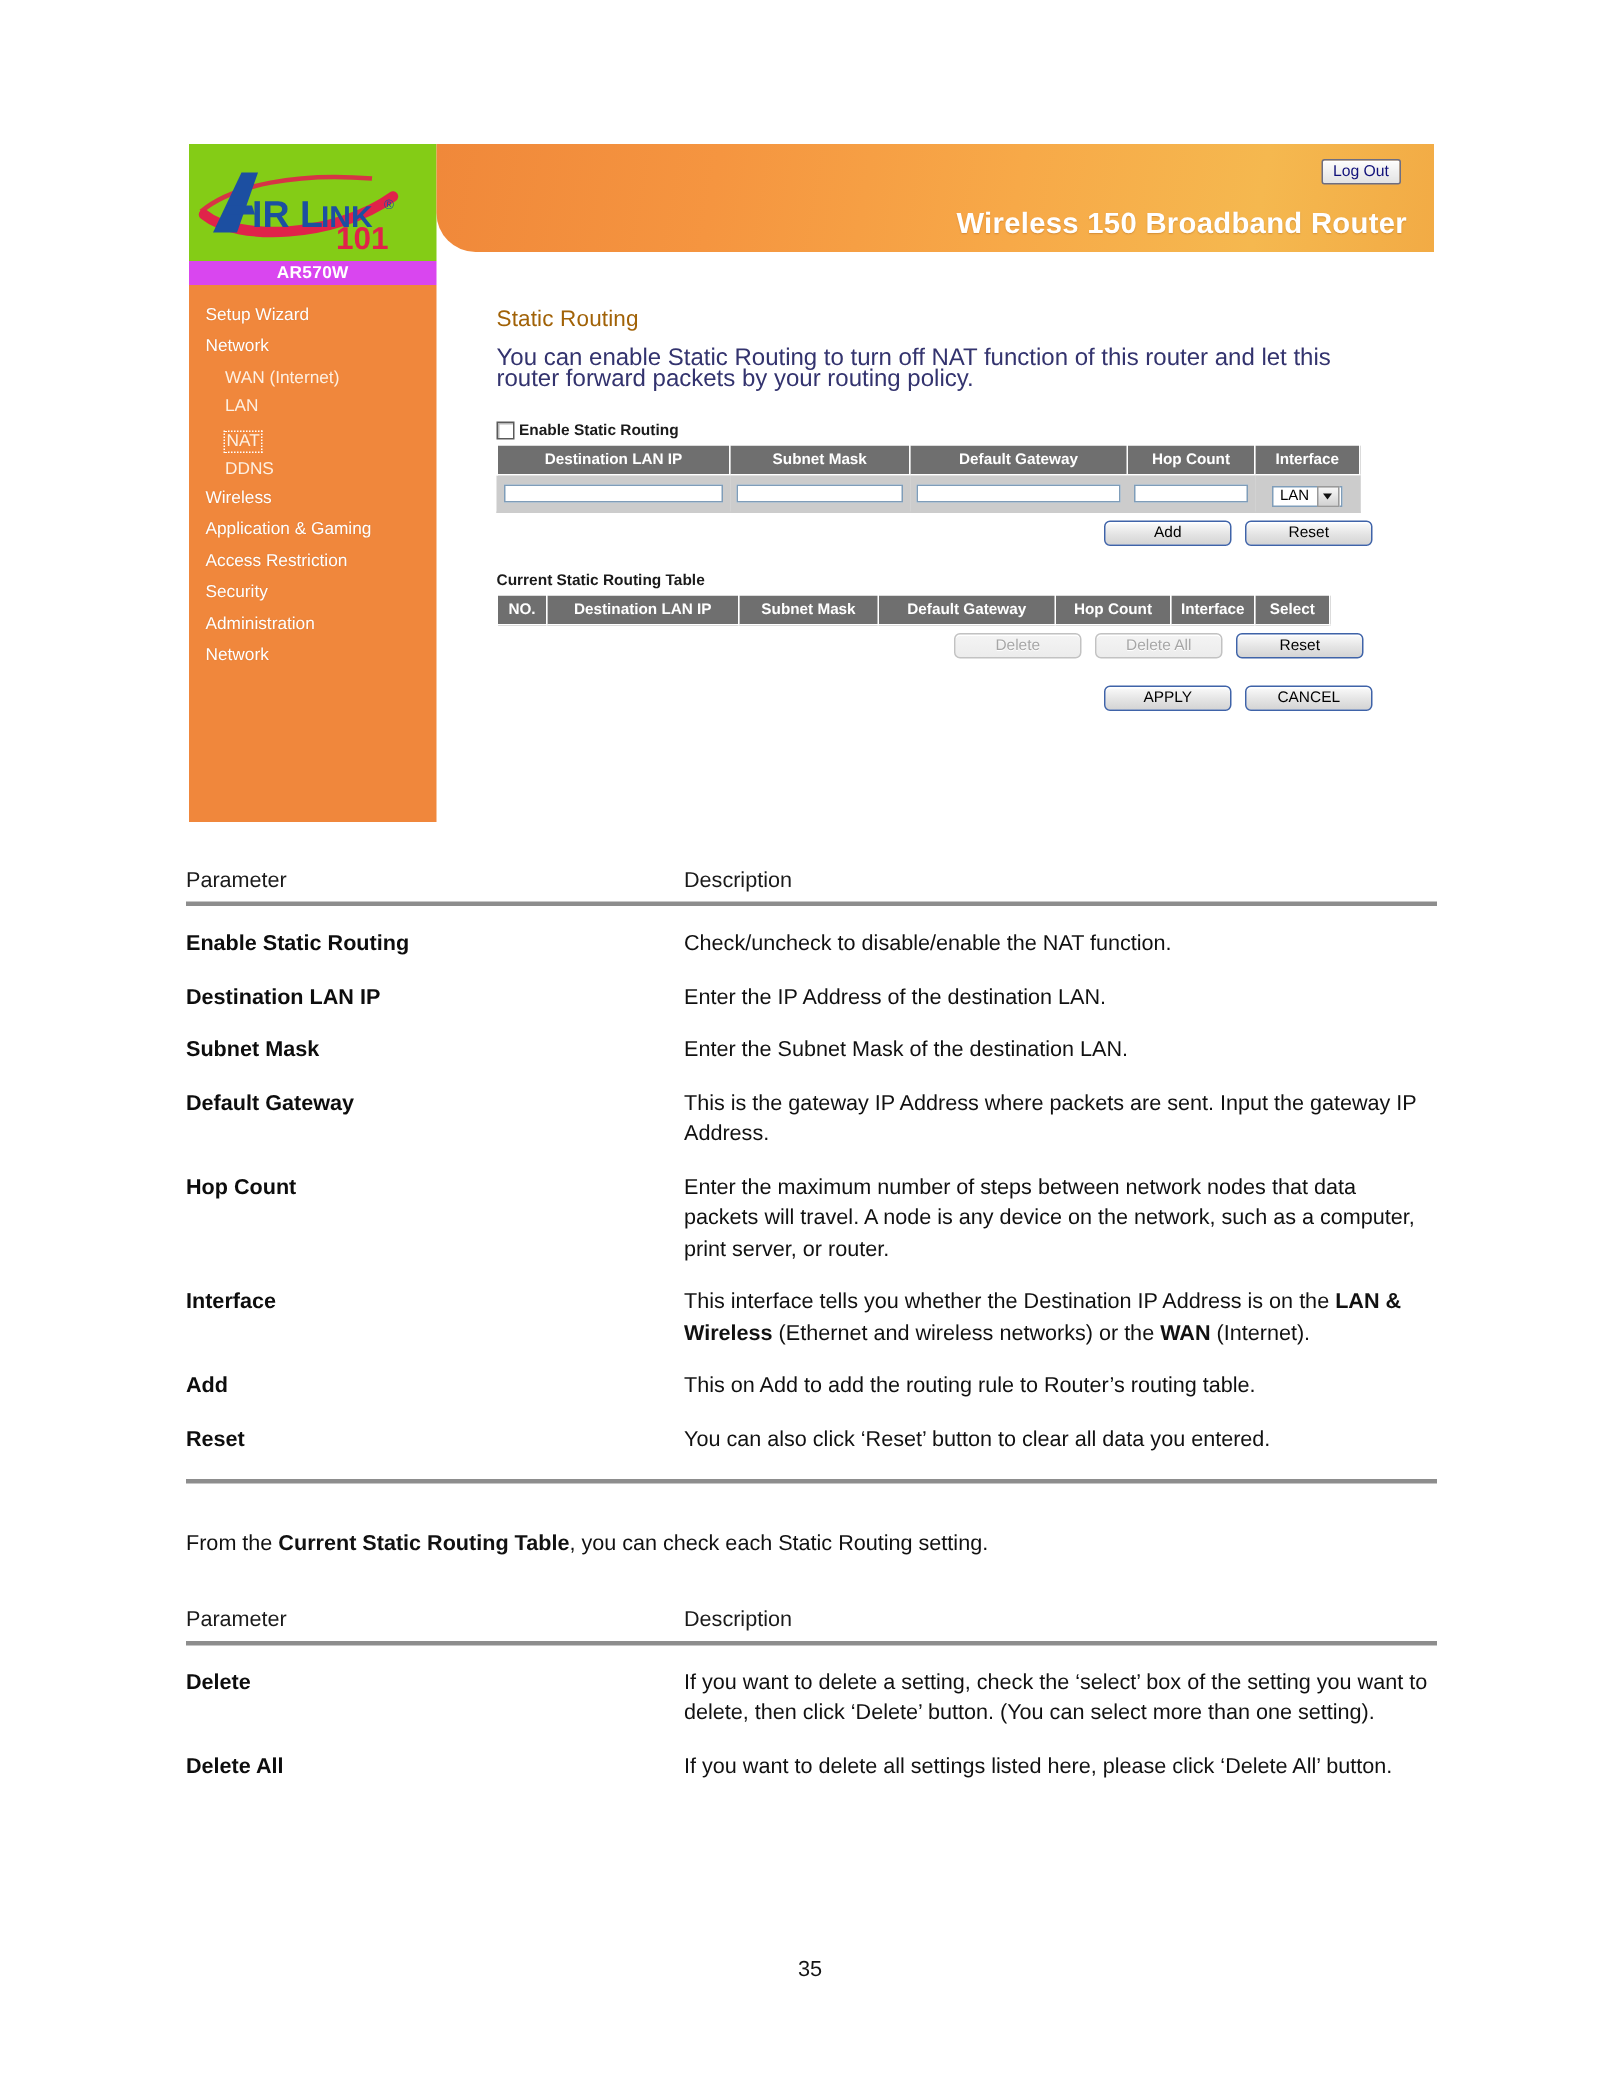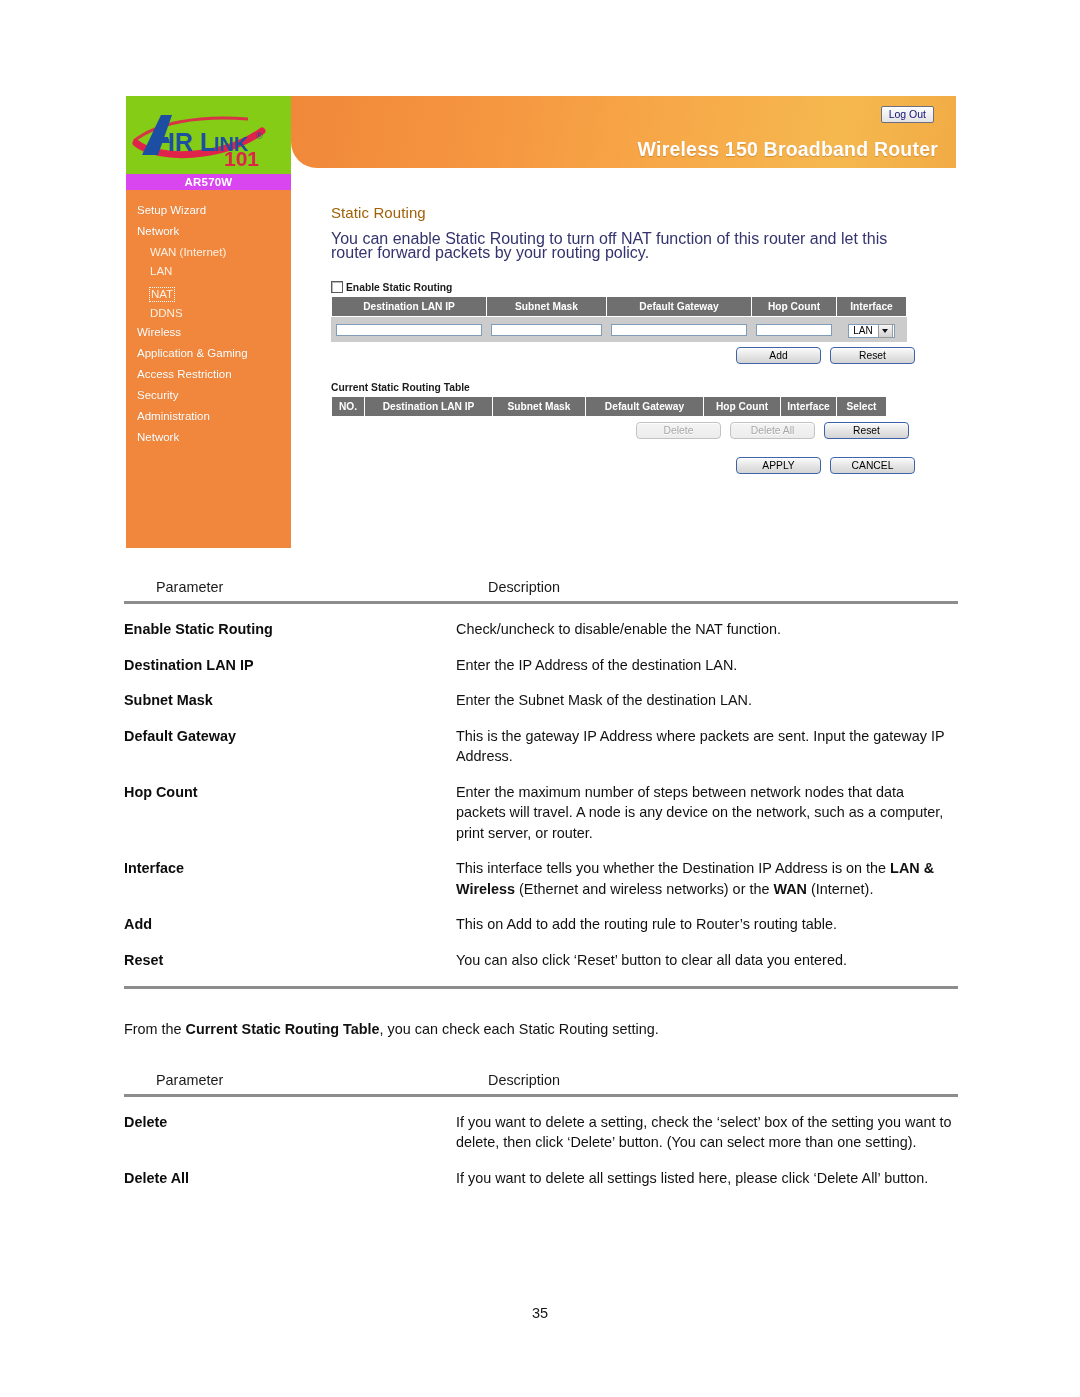--- a/index.html
+++ b/index.html
@@ -132,21 +132,21 @@
   }
 
   .subhead{
     font-size:10.3px;font-weight:bold;color:#1b1b1b;margin:18px 0 3px 0;
   }
 
   
   .doc{position:absolute;left:124px;top:575px;width:834px;}
   .hr{height:3px;background:#8d8d8d;margin:0;}
   .tbl-head{display:flex;font-size:14.4px;color:#1a1a1a;padding:4px 0 6px 0;}
-  .tbl-head .c1{width:332px;margin-left:32px;}
+  .tbl-head .c1{width:332px;}
   .row{display:flex;margin:15px 0 0 0;}
   .row .c1{width:332px;font-size:14.4px;font-weight:bold;color:#0d0d0d;line-height:20px;}
   .row .c2{width:500px;font-size:14.4px;color:#111;line-height:20.5px;}
   .para{font-size:14.4px;color:#111;line-height:20.5px;margin:30px 0 28px 0;}
   .pageno{
     position:absolute;left:0;top:1305px;width:1080px;text-align:center;
     font-size:14.5px;color:#151515;
   }
   b.str{font-weight:bold;}
 </style>

